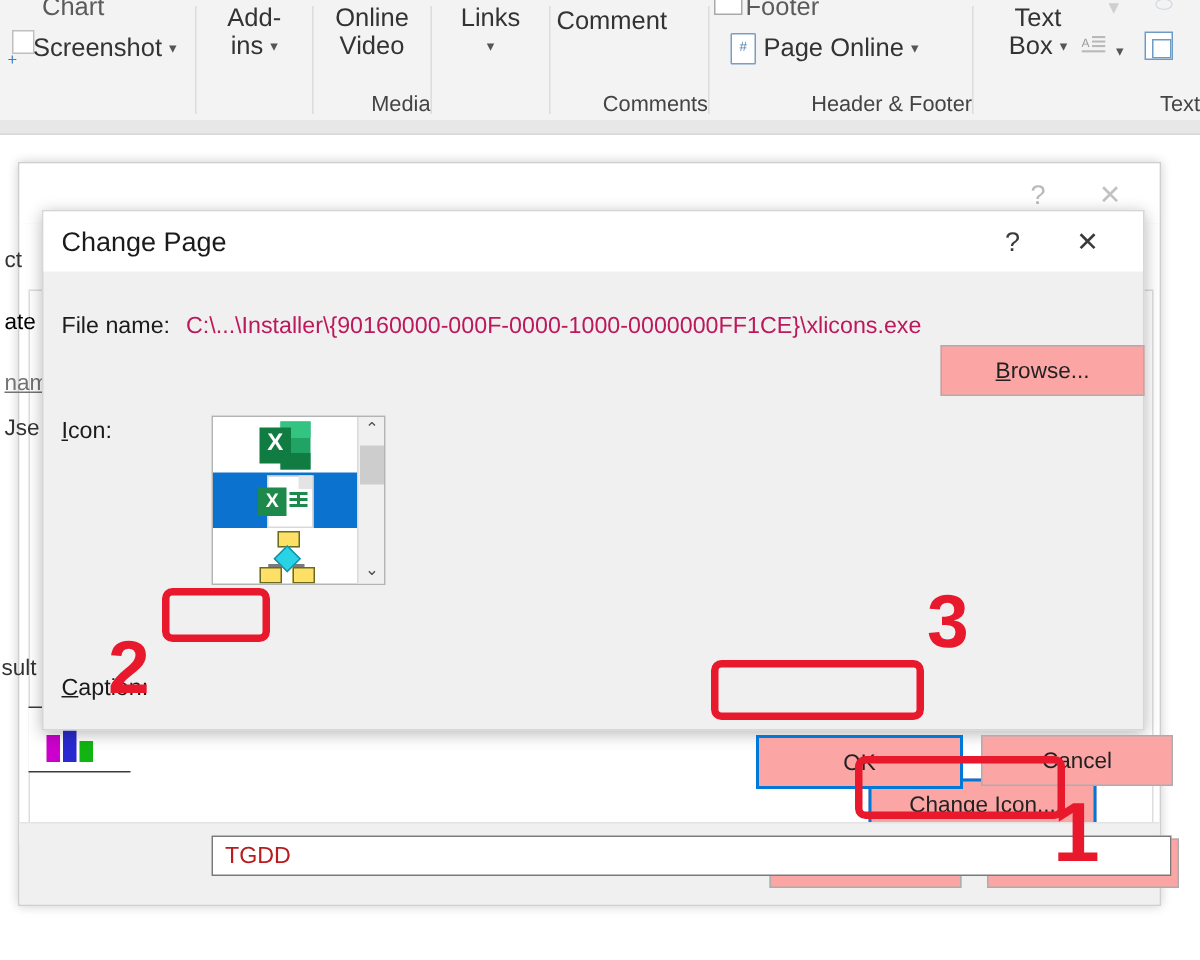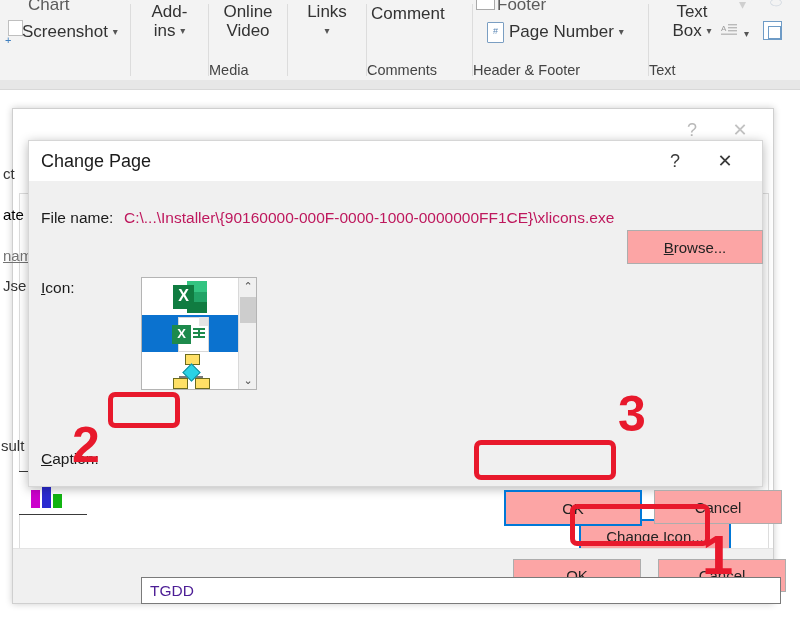--- a/index.html
+++ b/index.html
@@ -15,21 +15,21 @@
     background:#f3f3f3;
     border-bottom:1px solid #d2d2d2;
   }
   #ribbon-底{
     position:absolute;left:0;top:80px;width:800px;height:9px;
     background:#e7e7e7;border-bottom:1px solid #d8d8d8;
   }
   .rgroup{position:absolute;top:0;height:80px;}
   .rsep{position:absolute;top:4px;width:1px;height:72px;background:#dcdcdc;}
   .rlabel{
-    position:absolute;bottom:2px;width:100%;text-align:left;
+    position:absolute;bottom:2px;width:100%;text-align:right;
     font-size:14.5px;color:#444;
   }
   .ritem{
     position:absolute;font-size:17px;color:#333;line-height:1.12;
     white-space:nowrap;
   }
   .ritem.multi{white-space:normal;text-align:center;}
   .caret{font-size:10px;color:#555;vertical-align:2px;}
   .clipped-top{
     position:absolute;font-size:17px;color:#5b5b5b;overflow:hidden;
@@ -191,23 +191,23 @@
   .sb-arrow{
     position:absolute;left:0;width:18px;height:17px;text-align:center;
     font-size:11px;color:#505050;line-height:17px;
   }
   #sb-up{top:0;}
   #sb-down{bottom:0;}
   #sb-thumb{position:absolute;left:1px;top:19px;width:16px;height:26px;background:#cdcdcd;}
 
   
   #caption-input{
-    position:absolute;left:112px;top:396px;width:640px;height:27px;
+    position:absolute;left:112px;top:376px;width:640px;height:27px;
     background:#fff;border:1px solid #7a7a7a;box-sizing:border-box;
-    font-size:15.5px;color:#4c1d95;padding:2px 8px;outline:none;
+    font-size:15.5px;color:#b91c1c;padding:2px 8px;outline:none;
     font-family:"Liberation Sans",sans-serif;
   }
 
   
   .redbox{
     position:absolute;border:5px solid #e8192c;border-radius:7px;
     pointer-events:none;box-sizing:border-box;
   }
   .rednum{
     position:absolute;color:#e8192c;font-weight:bold;
@@ -261,21 +261,21 @@
 
   <div class="rgroup" style="left:367px;width:105px;">
     <div class="ritem" style="left:4px;top:4px;">Comment</div>
     <div class="rlabel">Comments</div>
   </div>
   <div class="rsep" style="left:472px;"></div>
 
   <div class="rgroup" style="left:473px;width:175px;">
     <div class="ic-pagenum" style="left:14px;top:22px;"></div>
     <div class="ritem" style="left:36px;top:22px;">
-      <span>Page Number</span>
+      <span>Page Online</span>
       <span class="caret">▾</span>
     </div>
     <div class="rlabel">Header &amp; Footer</div>
   </div>
   <div class="rsep" style="left:648px;"></div>
 
   <div class="rgroup" style="left:649px;width:151px;">
     <div class="ritem multi" style="left:4px;top:2px;width:78px;">
       <span>Text</span><br>
       <span>Box</span>

